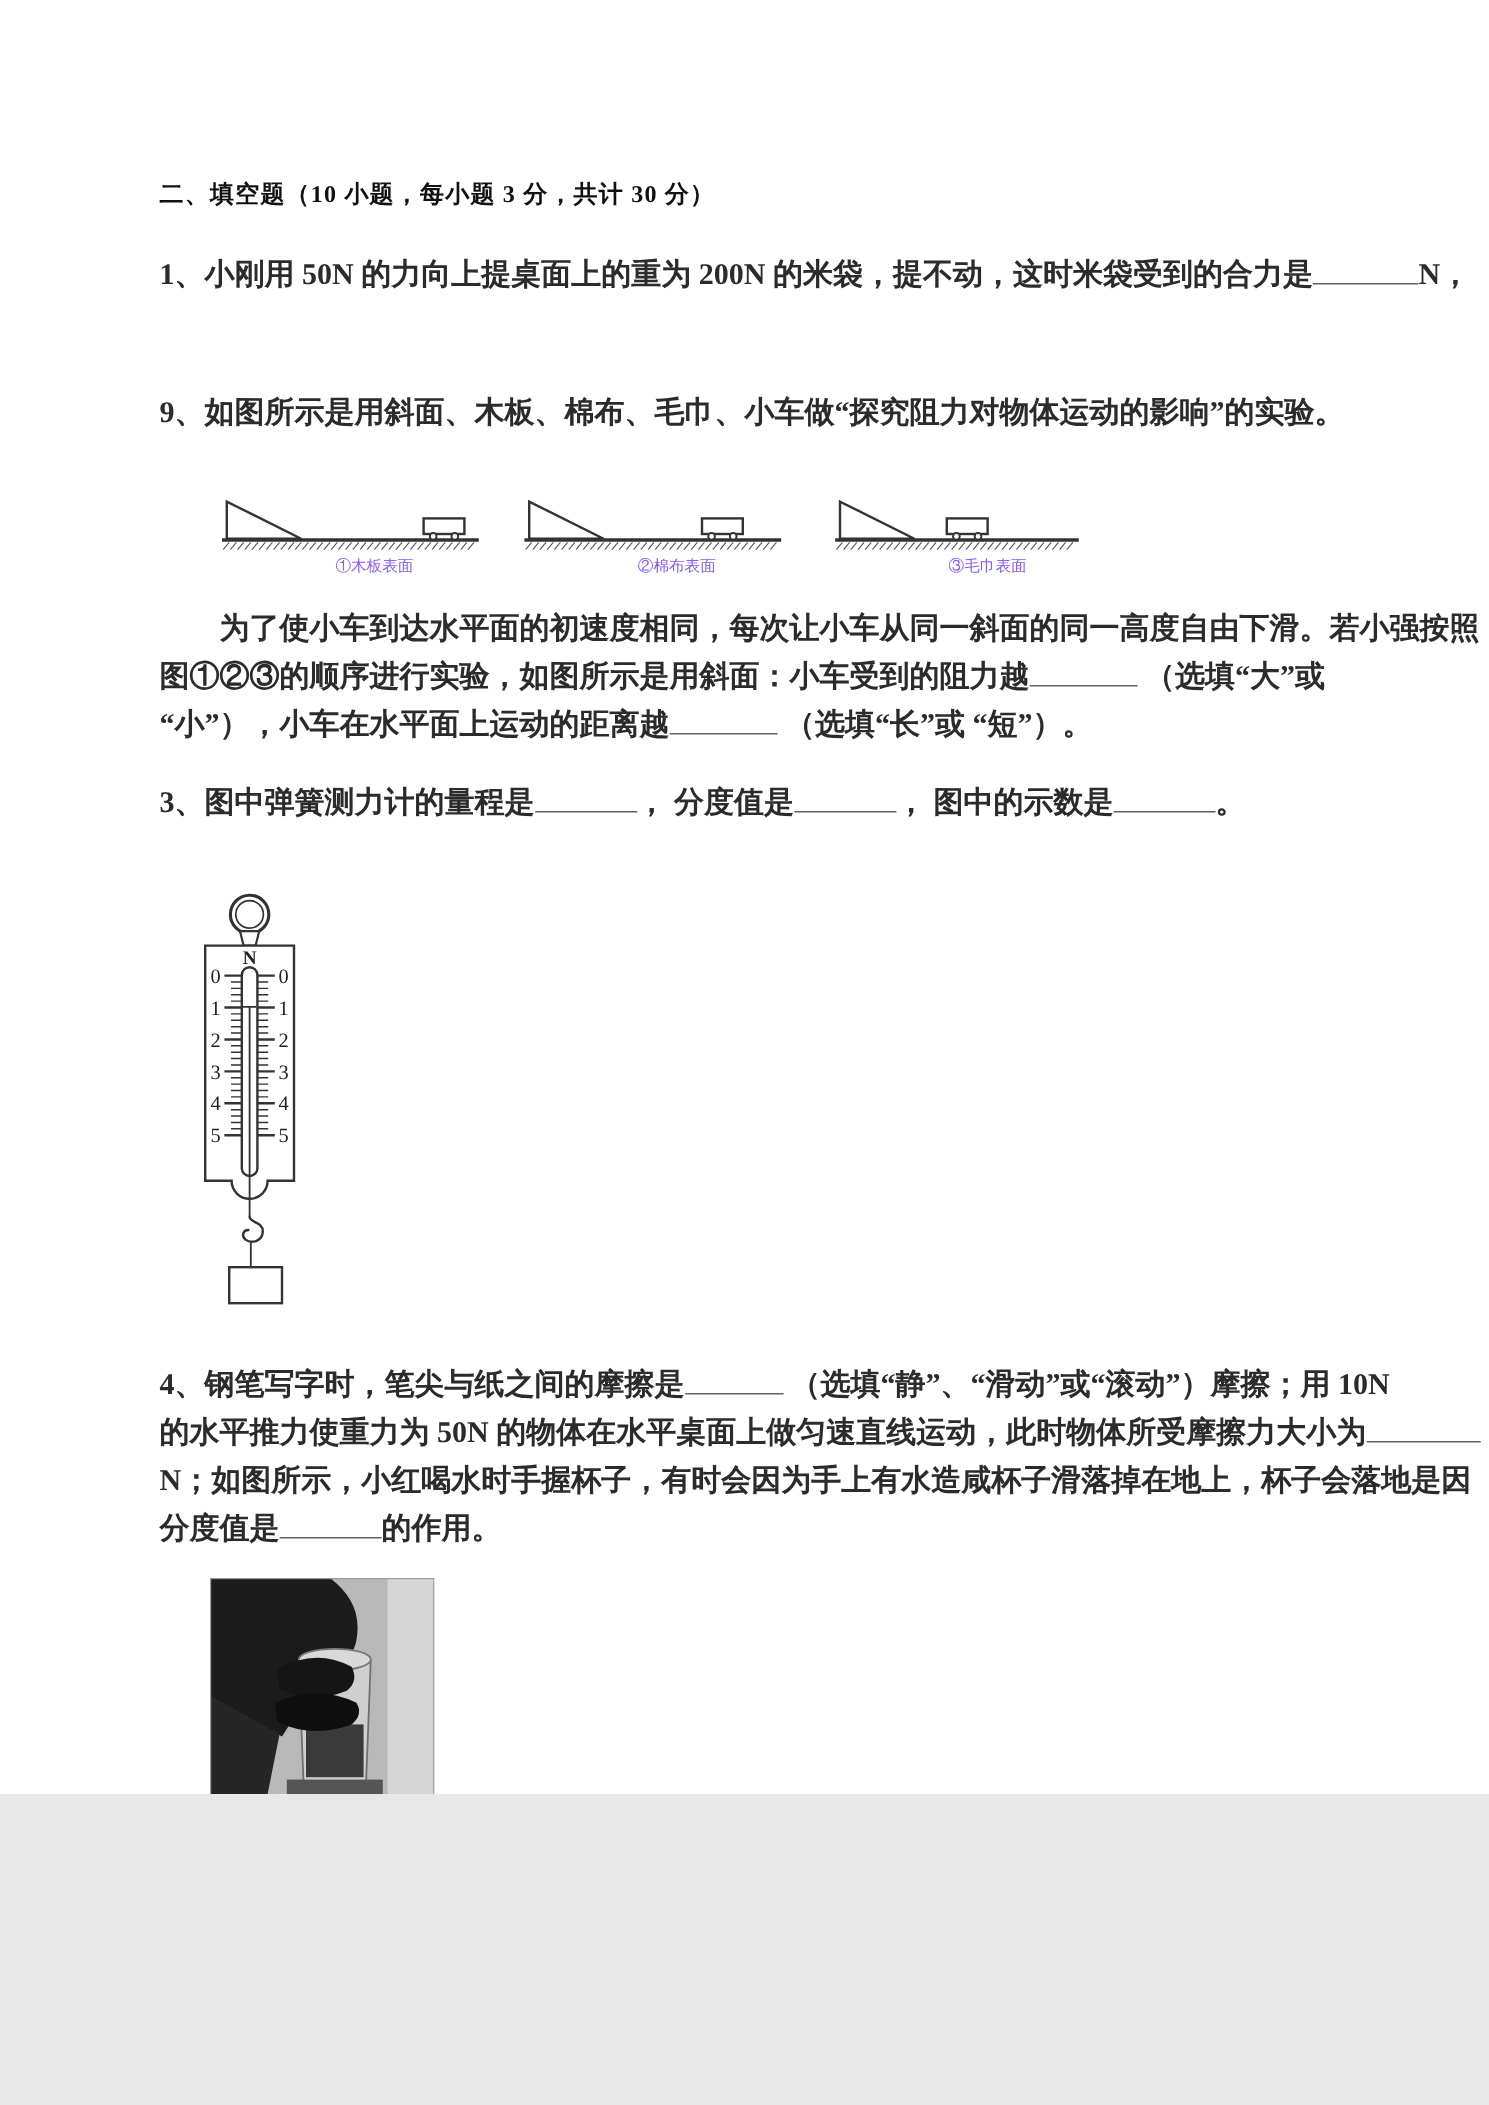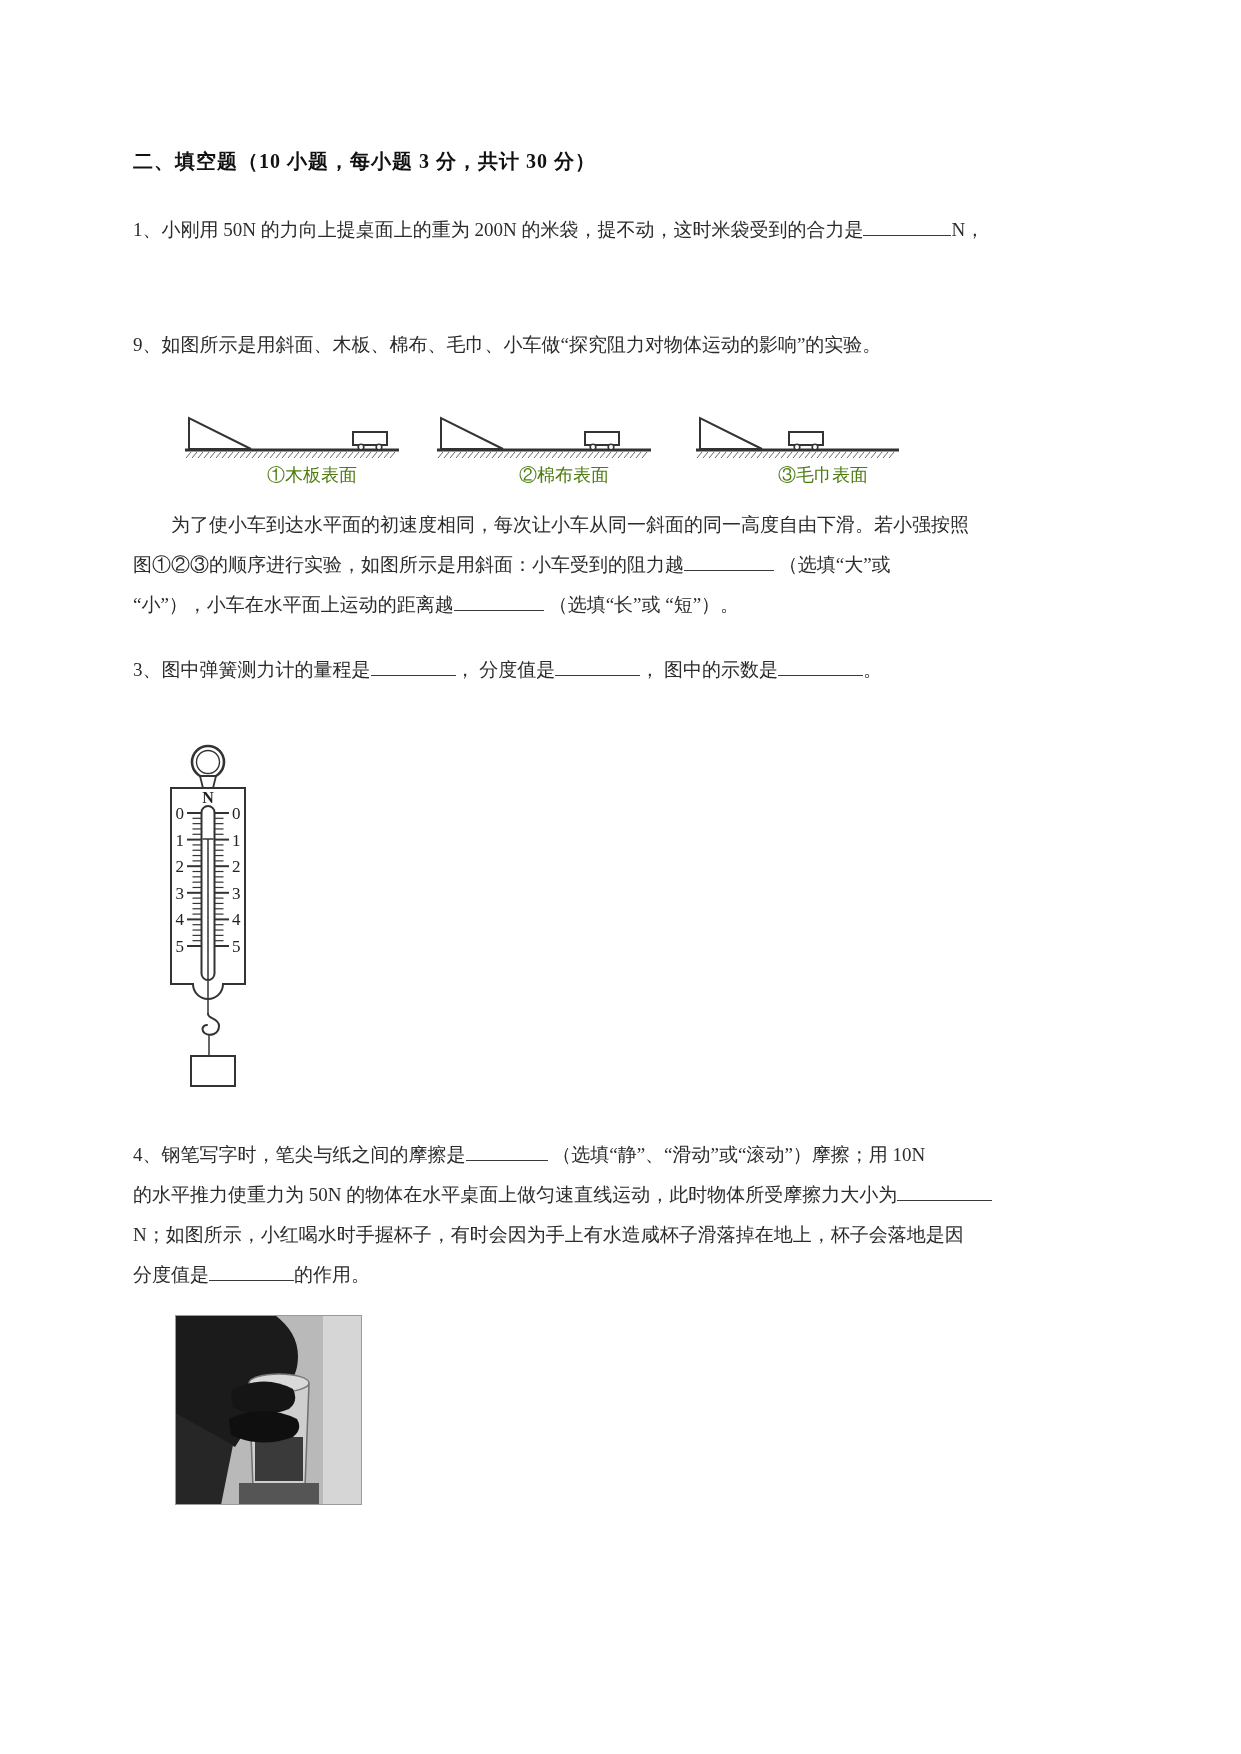--- a/index.html
+++ b/index.html
@@ -1,43 +1,44 @@
 <!DOCTYPE html>
 <html><head>
 <meta charset="utf-8">
 <style>
   html,body{margin:0;padding:0;background:#e8e8e8;}
   .page{
     position:relative;
-    width:1241px;height:1754px;
+    width:1241px;height:1495px;
     margin:0 auto;
     background:#ffffff;
     font-family:"Liberation Serif","DejaVu Serif",serif;
     color:#2b2b2b;
     overflow:hidden;
   }
   .heading{
     position:absolute;left:133px;top:148px;margin:0;
     font-size:20px;font-weight:700;color:#111;
     letter-spacing:1px;white-space:nowrap;
   }
   .qblock{
     position:absolute;left:133px;
-    font-size:19px;line-height:40px;
+    font-size:25px;line-height:40px;
     white-space:nowrap;
+    font-weight:bold;
   }
   .tline{height:40px;}
   .blank{
     display:inline-block;height:1em;
     border-bottom:1.6px solid #3a3a3a;
     vertical-align:baseline;
   }
   .panel{position:absolute;top:408px;width:220px;}
   .panel-label{
-    font-size:18px;color:#4d7c0f;text-align:center;
+    font-size:13px;color:#8b5cf6;text-align:center;
     padding-left:38px;margin-top:1px;white-space:nowrap;
   }
   svg{display:block;font-family:inherit;}
   .abs{position:absolute;}
 </style>
 </head>
 <body>
 
 <div class="page">
 

